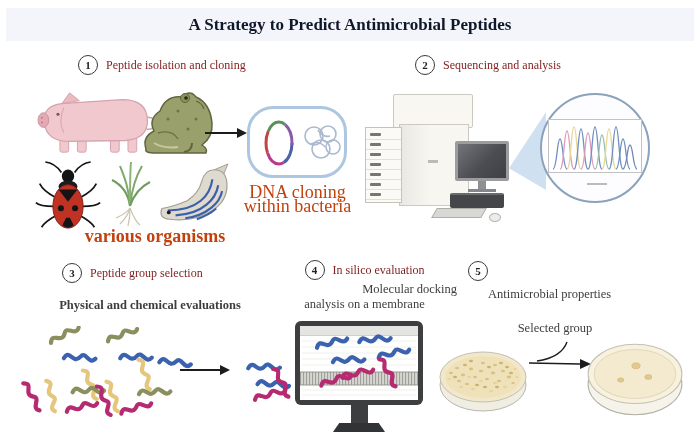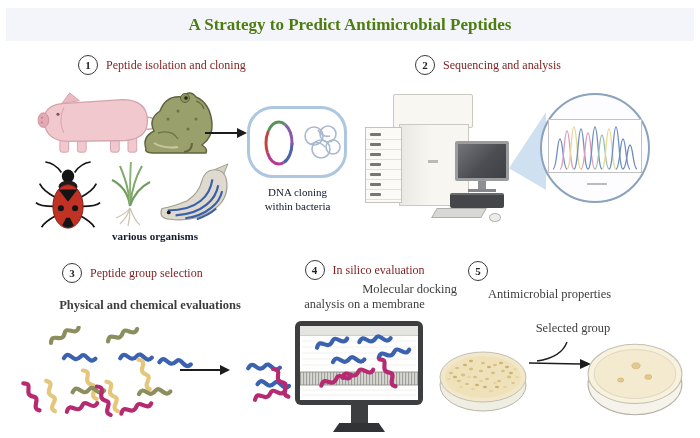--- a/index.html
+++ b/index.html
@@ -1,33 +1,33 @@
 <!DOCTYPE html>
 <html><head>
 <meta charset="utf-8">
 <style>
   html,body{margin:0;padding:0;background:#ffffff;}
   .stage{position:relative;width:700px;height:438px;background:#ffffff;overflow:hidden;
          font-family:"Liberation Serif","DejaVu Serif",serif;color:#3a3a3a;}
   .abs{position:absolute;}
   
   .title-band{left:6px;top:8px;width:688px;height:33px;background:#f3f5fa;}
-  .title-text{width:100%;text-align:center;line-height:33px;font-weight:bold;font-size:17px;color:#4d7c0f;}
+  .title-text{width:100%;text-align:center;line-height:33px;font-weight:bold;font-size:17px;color:#0f172a;}
   
   .step-header{display:flex;align-items:center;gap:8px;}
   .num-badge{width:18px;height:18px;border:1.6px solid #3a3a3a;border-radius:50%;
              display:flex;align-items:center;justify-content:center;
              font-weight:bold;font-size:11px;color:#222;background:#fff;flex:0 0 auto;}
   .step-label{font-weight:normal;font-size:12px;color:#7f1d1d;white-space:nowrap;}
   .sub-text{font-size:12.5px;color:#3d3d3d;white-space:nowrap;}
   .center{text-align:center;}
   
   .capsule{left:247px;top:106px;width:100px;height:72px;background:#fff;
            border:3px solid #aec7e0;border-radius:26px;box-sizing:border-box;}
-  .caption{font-size:11px;color:#0f172a;line-height:14px;}
+  .caption{font-size:18px;color:#c2410c;line-height:14px;}
   
   .mach-lid{left:393px;top:94px;width:78px;height:32px;background:#f8f7f2;border:1px solid #ccc9c0;border-radius:2px;}
   .mach-body{left:399px;top:124px;width:68px;height:80px;background:linear-gradient(90deg,#e9e8e2,#f7f6f1 45%);border:1px solid #ccc9c0;}
   .mach-logo{left:428px;top:160px;width:10px;height:3px;background:#bdbab2;}
   .tower{left:365px;top:127px;width:37px;height:76px;background:#fbfaf6;border:1px solid #c6c3ba;box-sizing:border-box;padding-top:2px;}
   .drawer{height:9px;border-bottom:1px solid #e2e0d8;position:relative;}
   .drawer::after{content:'';position:absolute;left:4px;top:3px;width:11px;height:3px;background:#77766f;border-radius:1px;}
   
   .mon2{left:455px;top:141px;width:54px;height:40px;background:#9b9c9e;border-radius:2px;padding:3px;box-sizing:border-box;}
   .mon2-screen{width:100%;height:100%;background:linear-gradient(135deg,#73757a,#4b4d52 55%,#3e4045);}
@@ -229,21 +229,21 @@
       <div class="step-label">In silico evaluation</div>
     </div>
     <div class="sub-text center" style="margin-top:2px;text-align:right;">Molecular docking</div>
     <div class="sub-text center">analysis on a membrane</div>
   </div>
 
   <div class="abs step-header" style="left:468px;top:261px;">
     <div class="num-badge">5</div>
   </div>
   <div class="abs sub-text" style="left:472px;top:287px;margin-left:16px;">Antimicrobial properties</div>
-  <div class="abs sub-text center" style="left:513px;top:321px;width:120px;">Selected group</div>
+  <div class="abs sub-text center" style="left:495px;top:321px;width:120px;">Selected group</div>
 
   <svg class="abs" style="left:20px;top:326px;" width="300" height="110" viewBox="0 0 300 110">
     <g fill="none">
       <use href="#sqpath" stroke="#8b8f5e" transform="translate(26,8)  rotate(-18)"></use>
       <use href="#sqpath" stroke="#8b8f5e" transform="translate(84,6)  rotate(-12)"></use>
       <use href="#sqpath" stroke="#3b62ae" transform="translate(44,22) rotate(12)"></use>
       <use href="#sqpath" stroke="#3b62ae" transform="translate(100,22) rotate(10)"></use>
       <use href="#sqpath" stroke="#3b62ae" transform="translate(140,26) rotate(15)"></use>
       <use href="#sqpath" stroke="#e4c67c" transform="translate(72,40) rotate(75)"></use>
       <use href="#sqpath" stroke="#e4c67c" transform="translate(128,30) rotate(80)"></use>

